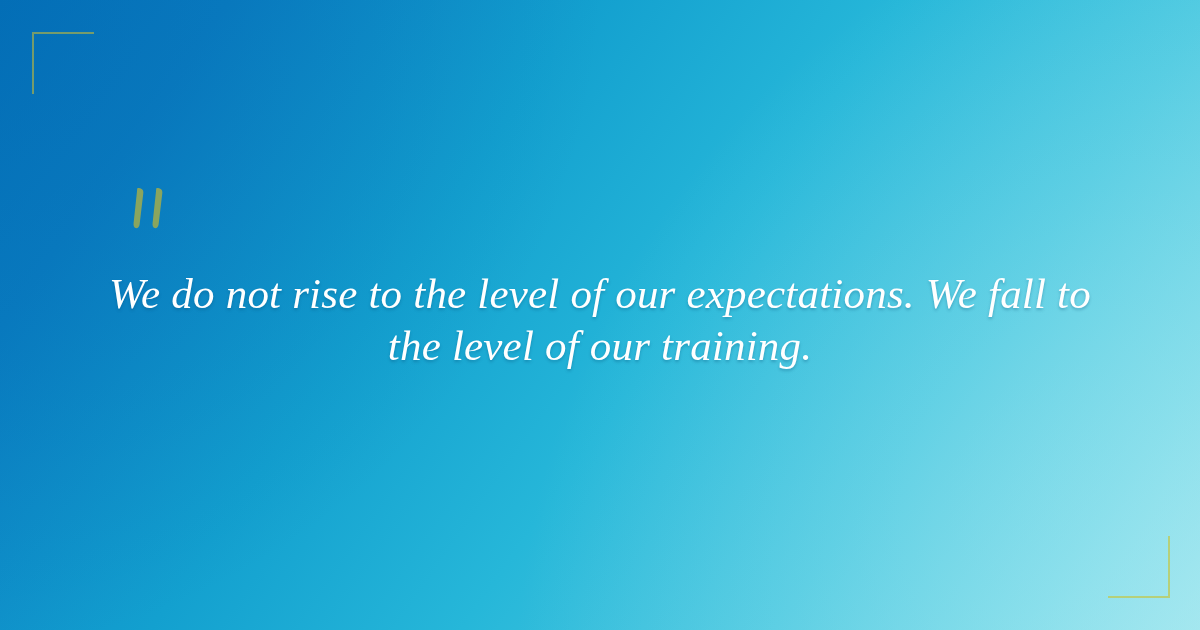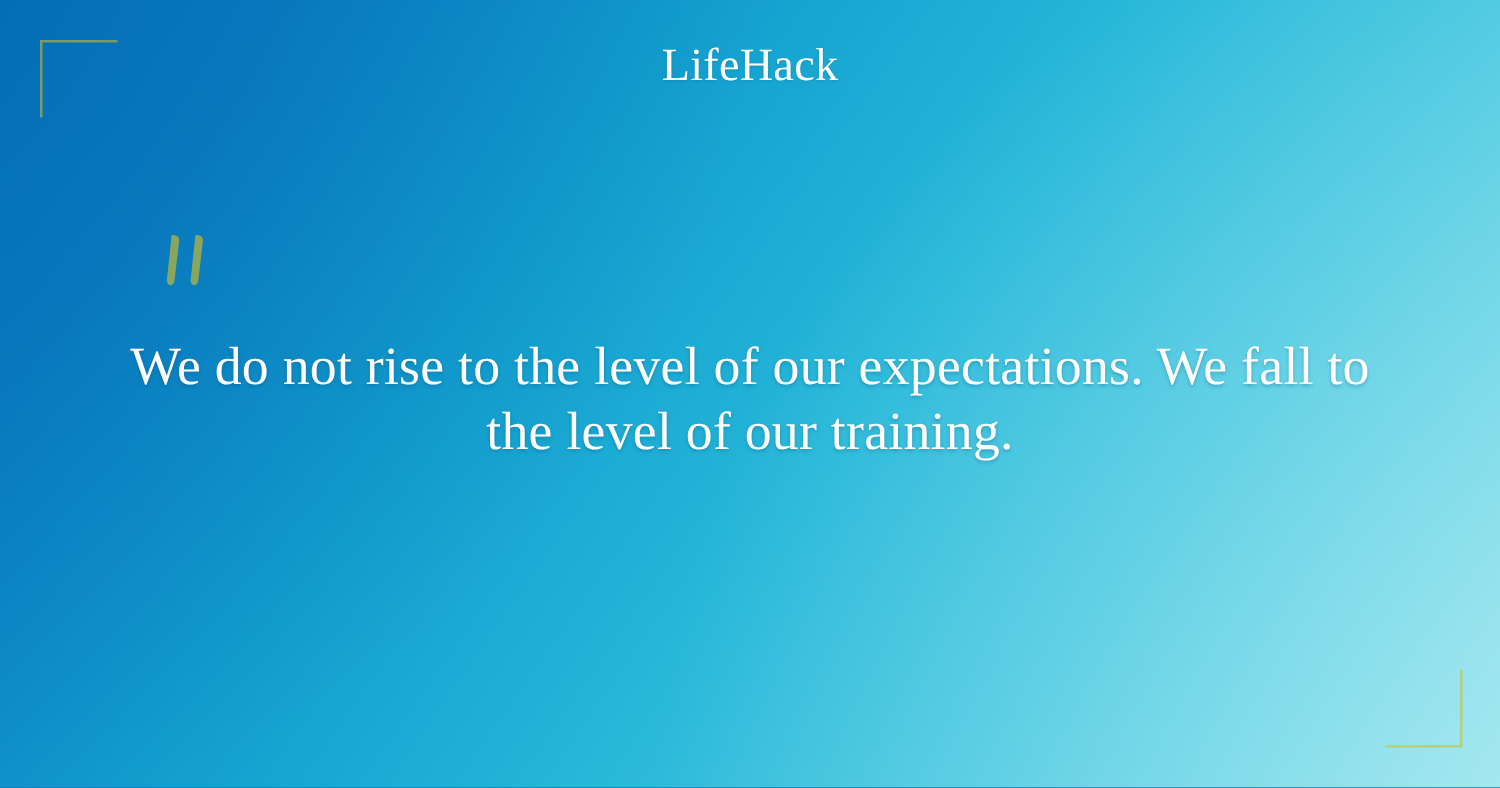--- a/index.html
+++ b/index.html
@@ -103,38 +103,36 @@
   }
   .quote-mark svg { display: block; }
 
   .quote-text {
     position: absolute;
     top: 82px;
     left: 96px;
     width: 1008px;
     text-align: center;
     font-family: "Liberation Serif", serif;
+    font-style: italic;
     font-weight: 400;
     font-size: 43px;
     line-height: 1.22;
     color: #ffffff;
     letter-spacing: 0.2px;
     text-shadow: 0 2px 3px rgba(0,70,110,0.30);
   }
 </style>
 </head>
 <body>
 
 <div class="card">
 
   <div class="bracket bracket-tl"></div>
 
-  <div class="brand-bar">
-    <div class="brand">LifeHack</div>
-  </div>
 
   <div class="quote-block">
 
     <div class="quote-mark">
       <svg width="46" height="52" viewBox="0 0 46 52" aria-hidden="true">
         <path d="M6.5 2 C10.5 2 12.8 3.4 12.3 7.2 L8.6 38.5 C8.3 41.2 6.2 42.6 4.6 42.0 C3.1 41.4 2.2 39.6 2.6 36.9 L6.0 5.2 C6.1 3.8 6.1 2.8 6.5 2 Z" fill="#96a856" opacity="0.92"></path>
         <path d="M25.5 2 C29.5 2 31.8 3.4 31.3 7.2 L27.6 38.5 C27.3 41.2 25.2 42.6 23.6 42.0 C22.1 41.4 21.2 39.6 21.6 36.9 L25.0 5.2 C25.1 3.8 25.1 2.8 25.5 2 Z" fill="#96a856" opacity="0.92"></path>
       </svg>
     </div>
 

